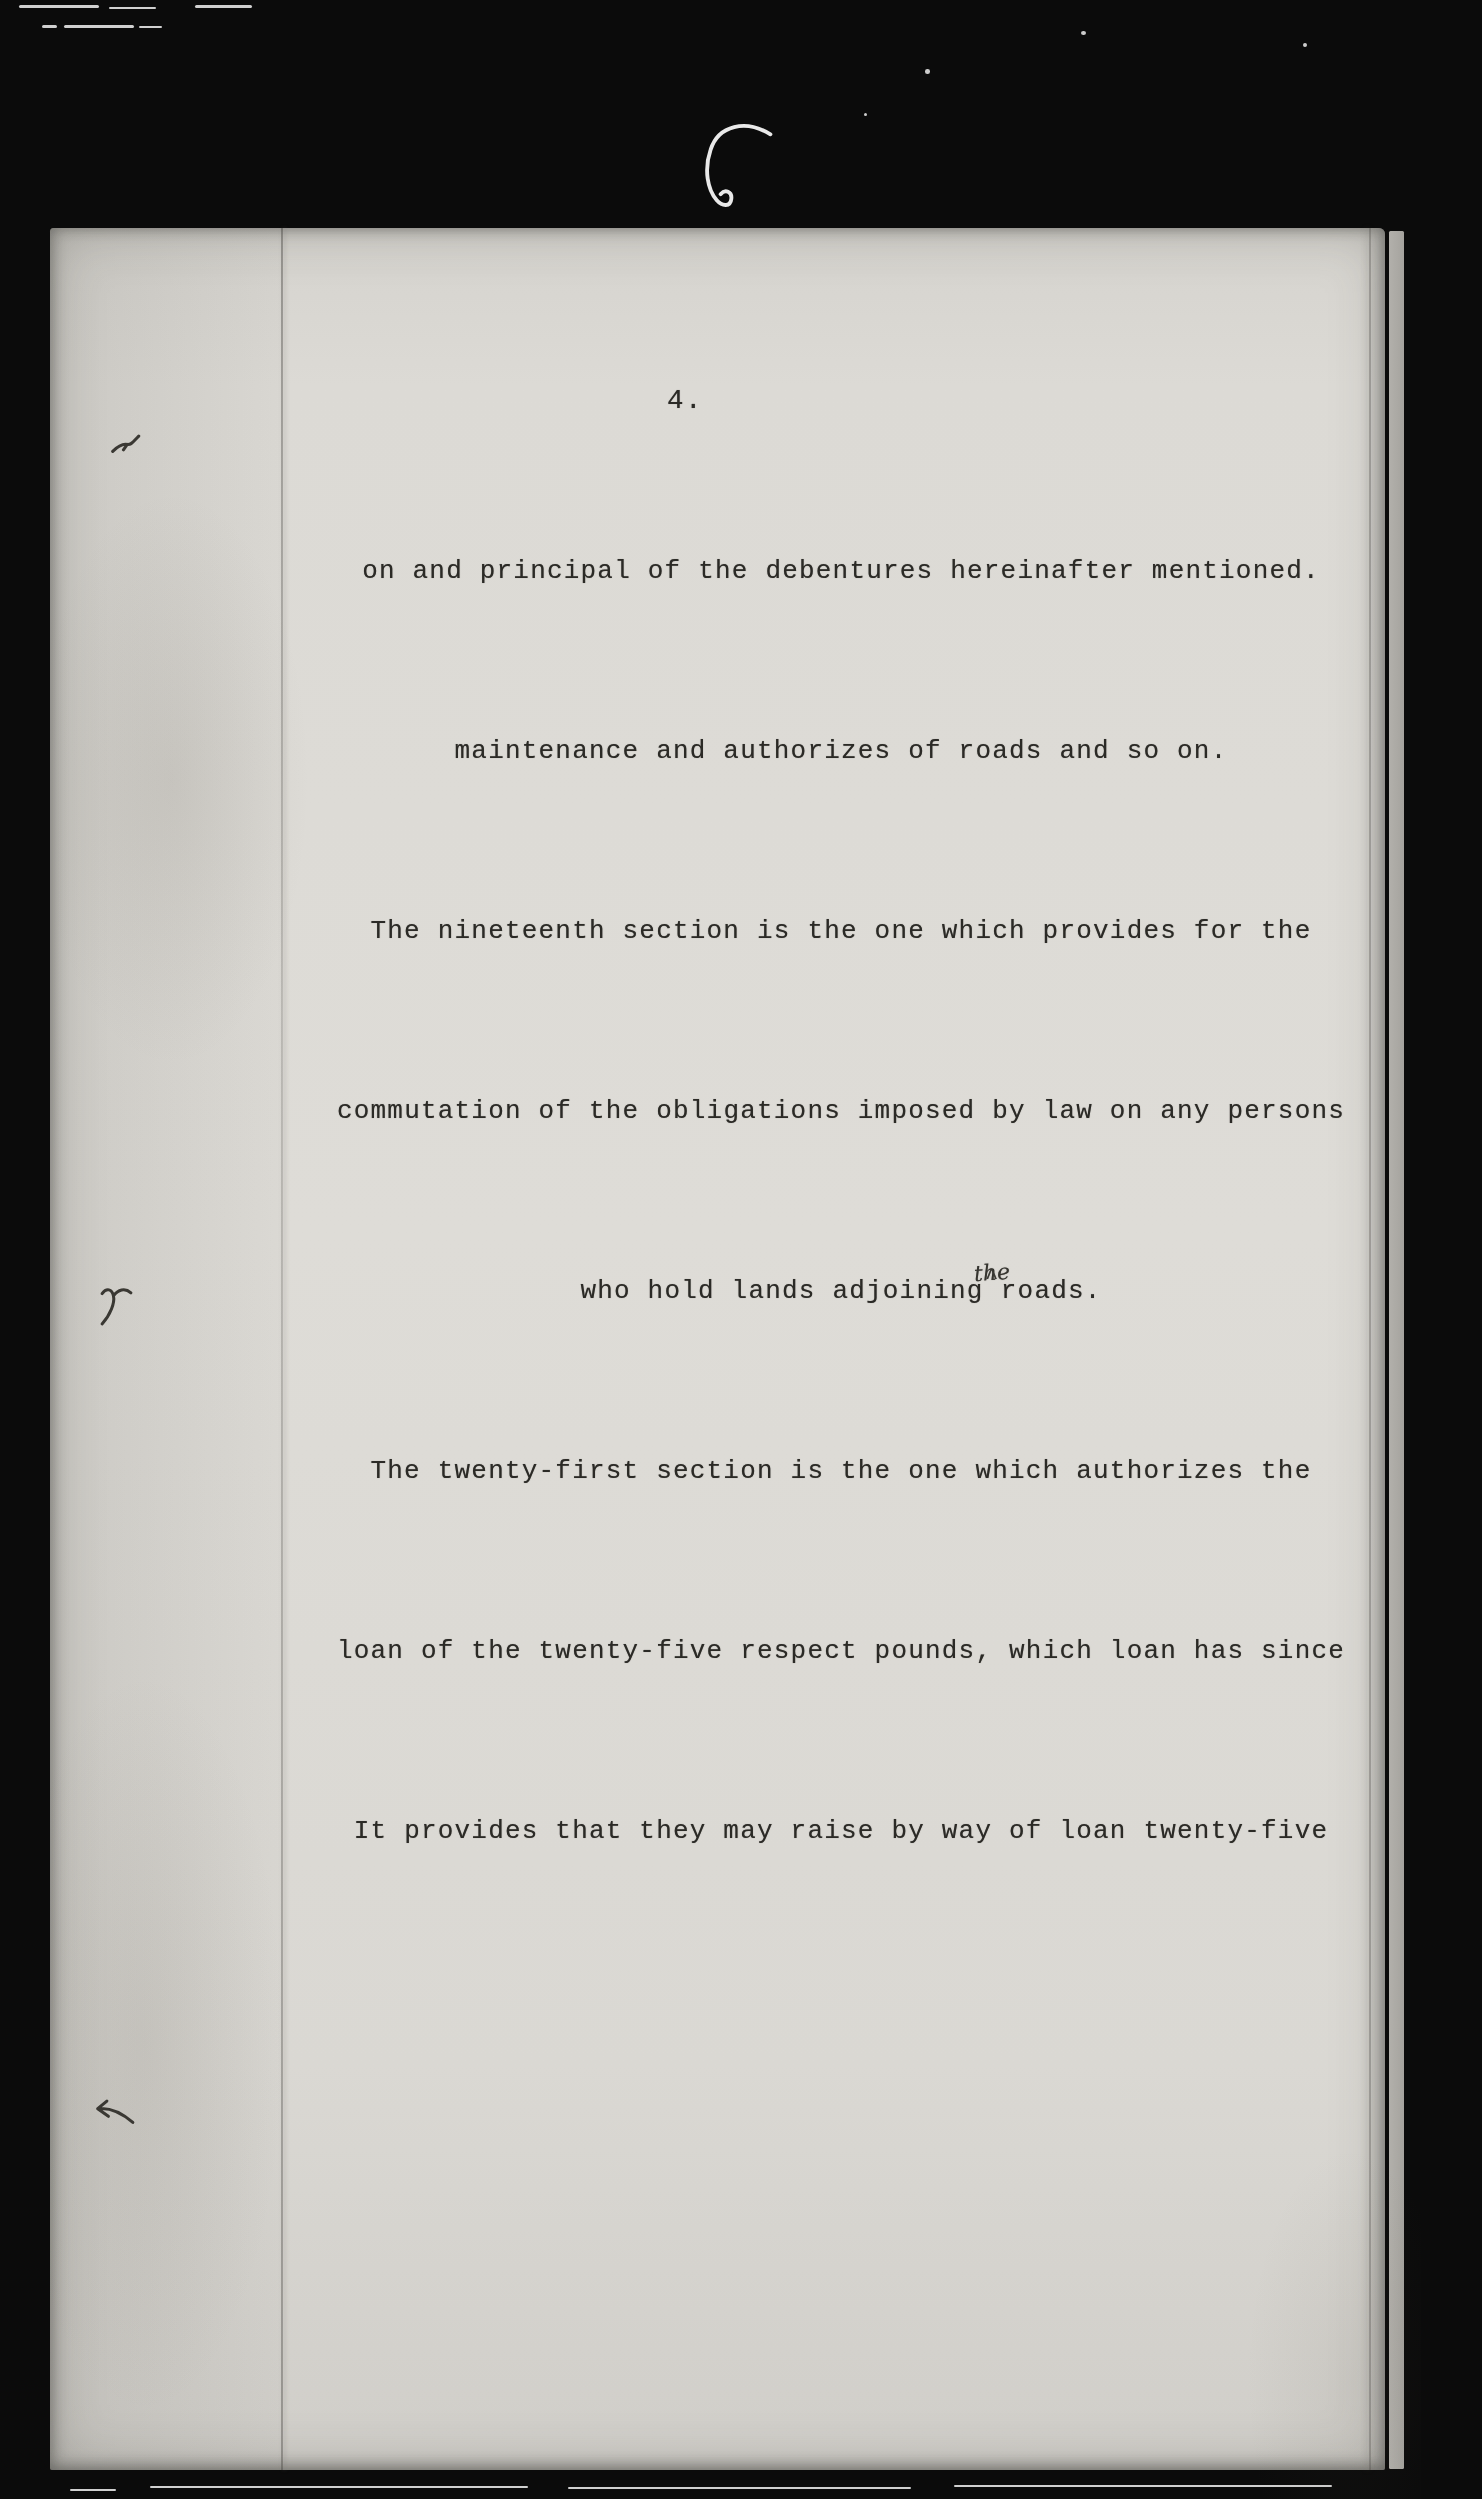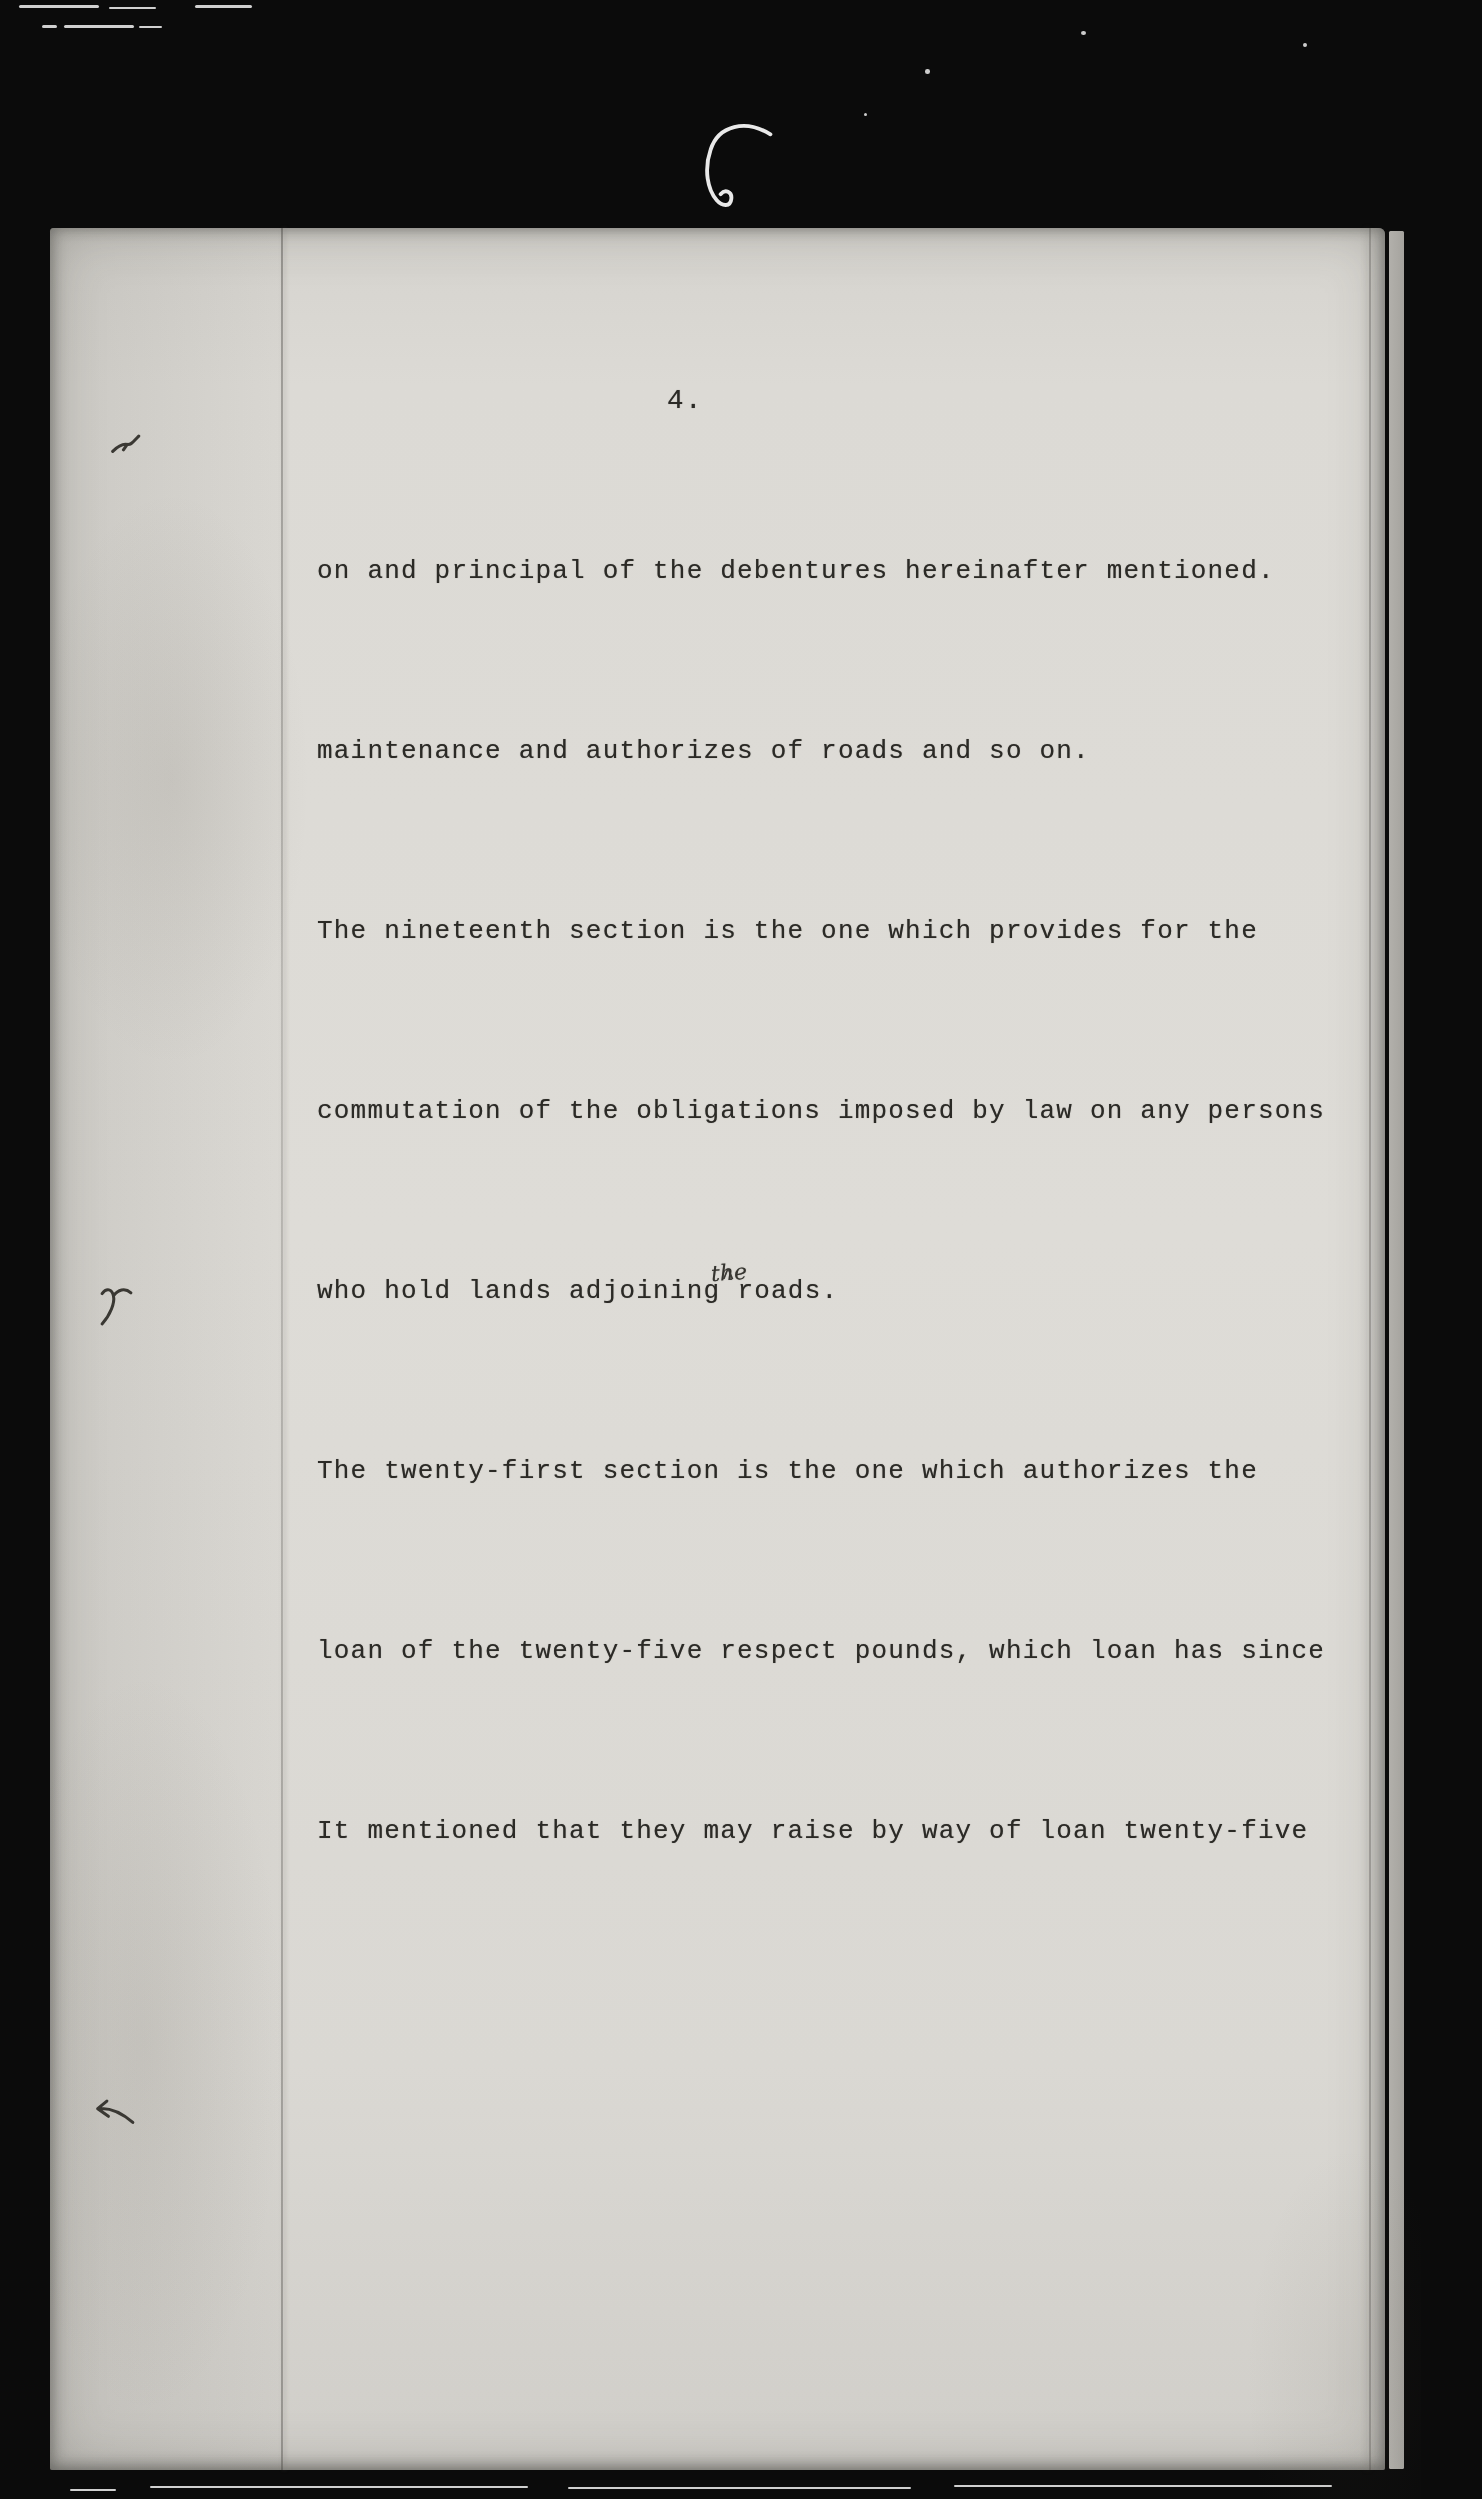--- a/index.html
+++ b/index.html
@@ -67,21 +67,21 @@
     text-shadow: 0 0 0.8px rgba(43,42,38,0.5);
   }
   .text-block {
     position: absolute; left: 267px; top: 193px;
     width: 1048px;
     font-size: 26px; line-height: 60px; letter-spacing: 1.2px;
     color: #2b2a26;
     white-space: pre;
     text-shadow: 0 0 0.8px rgba(43,42,38,0.5);
   }
-  .line { height: 60px; }
+  .line { height: 60px; text-align: center; }
 
   
   .ins { position: relative; display: inline-block; width: 1.1ch; height: 1em; vertical-align: baseline; }
   .ins-caret {
     position: absolute; left: 50%; transform: translateX(-50%);
     bottom: -0.52em; font-size: 0.85em; color: #3a3934;
   }
   .ins-word {
     position: absolute; left: 50%; transform: translateX(-50%) rotate(-4deg);
     bottom: 0.62em;
@@ -150,21 +150,21 @@
     <div class="page-number">4.</div>
 
     <div class="text-block">
       <div class="line">on and principal of the debentures hereinafter mentioned.</div>
       <div class="line">maintenance and authorizes of roads and so on.</div>
       <div class="line">The nineteenth section is the one which provides for the</div>
       <div class="line">commutation of the obligations imposed by law on any persons</div>
       <div class="line"><span>who hold lands adjoining</span><span class="ins"><span class="ins-word">the</span><span class="ins-caret">^</span></span><span>roads.</span></div>
       <div class="line">The twenty-first section is the one which authorizes the</div>
       <div class="line">loan of the twenty-five respect pounds, which loan has since</div>
-      <div class="line">It mentioned that they may raise by way of loan twenty-five</div>
+      <div class="line">It provides that they may raise by way of loan twenty-five</div>
       
       
       
       
       
       
       
       
       
       

